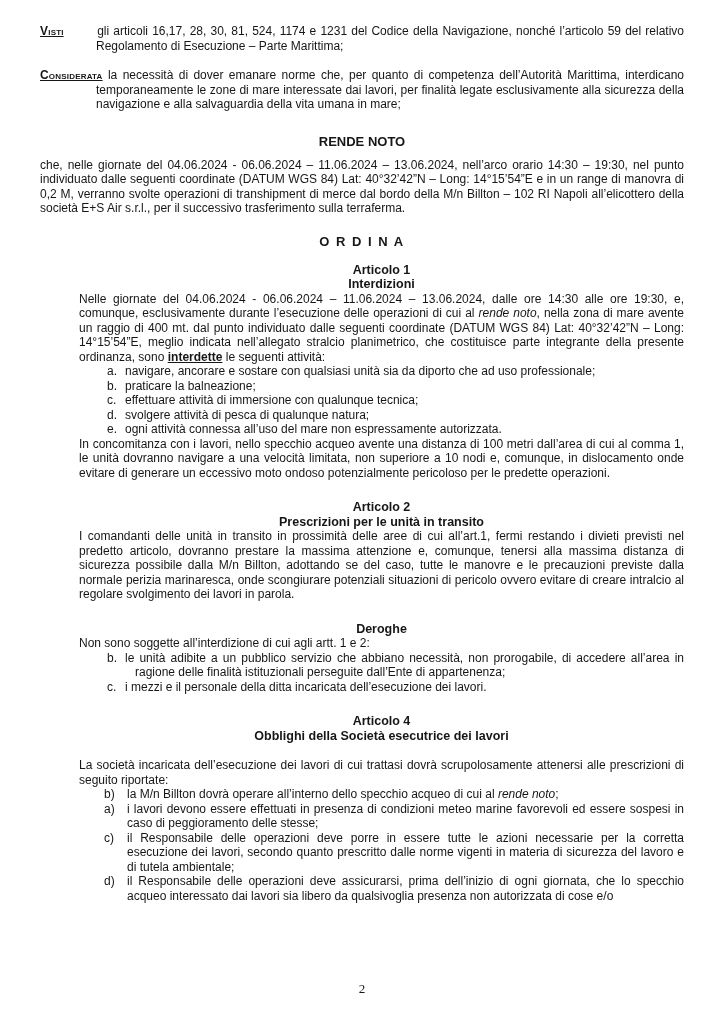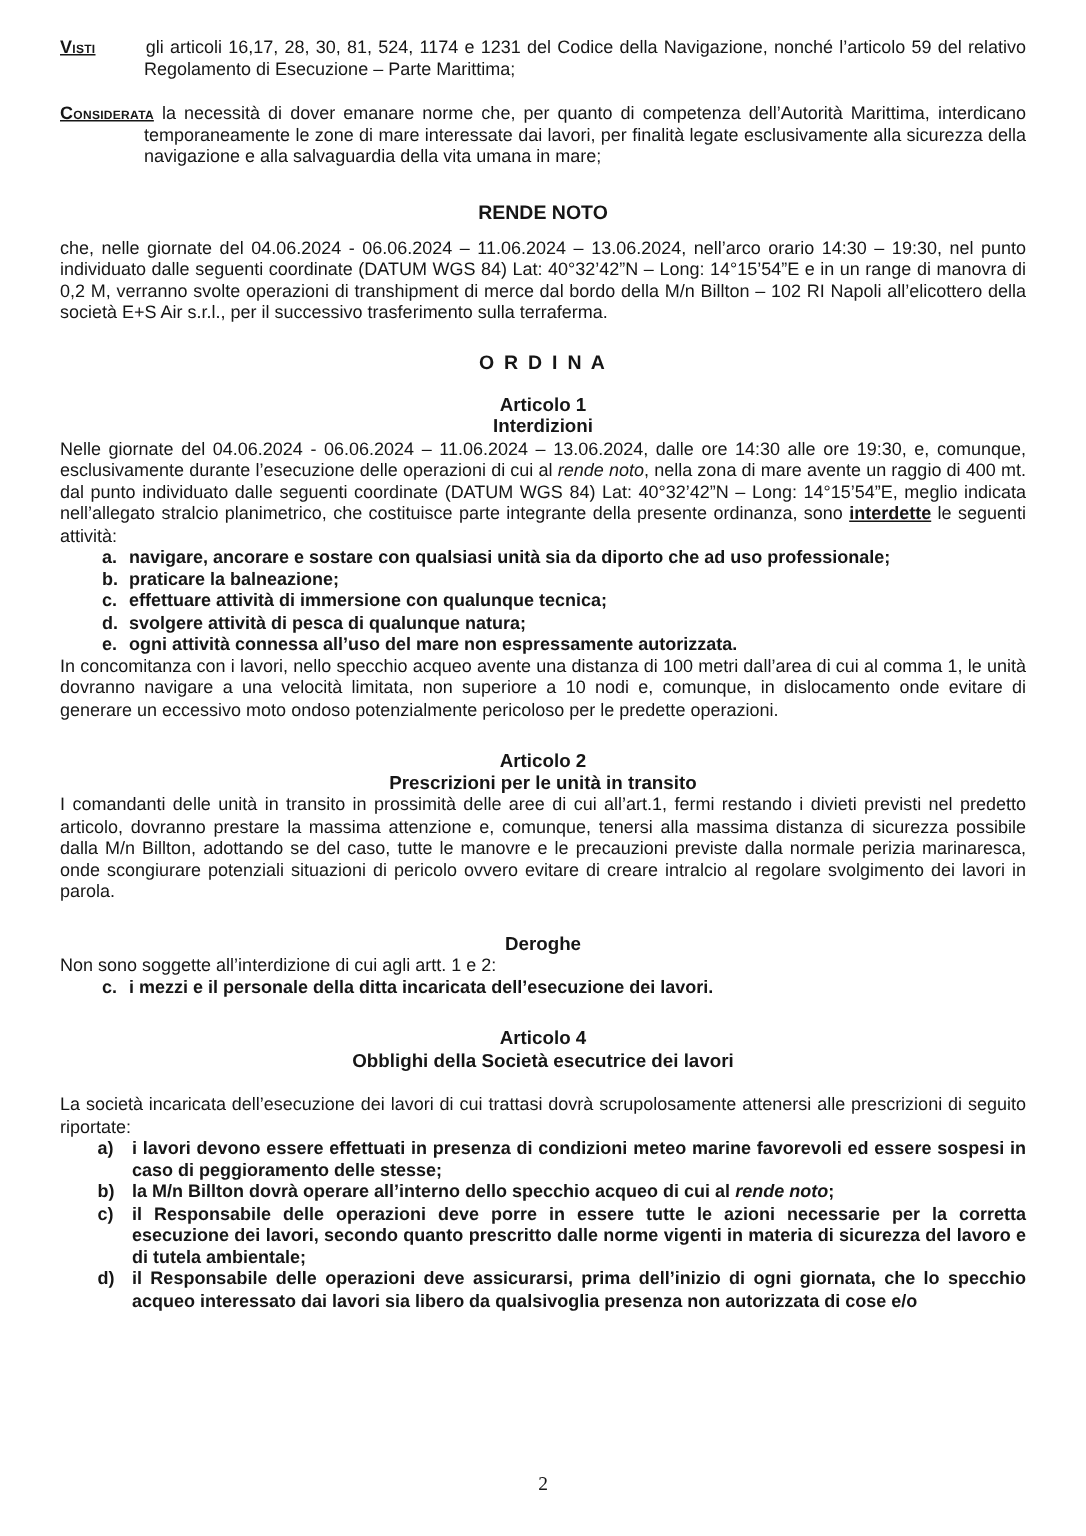--- a/index.html
+++ b/index.html
@@ -30,26 +30,26 @@
     text-decoration: underline;
     letter-spacing: .2px;
   }
 
   
   .h-center { text-align: center; font-weight: bold; margin: 0; }
   .h-rende { font-size: 13px; line-height: 15px; margin: 22px 0 9px 0; }
   .h-ordina { font-size: 13px; line-height: 15px; letter-spacing: 1.5px; margin: 18px 0 14px 0; }
   .art-num, .art-title { font-size: 12.5px; line-height: 14.5px; }
 
-  section.article { margin-top: 20px; }
+  section.article { margin-top: 20px; margin-left: 39px; }
   section.article.first { margin-top: 14px; }
   .spaced-intro { margin-top: 15px; }
 
   
-  .li { padding-left: 56px; text-indent: -28px; text-align: justify; font-weight: bold; }
+  .li { padding-left: 56px; text-indent: -28px; text-align: justify; }
   .li .marker { display: inline-block; width: 18px; text-indent: 0; }
   .li4 { padding-left: 48px; text-indent: -23px; }
   .li4 .marker { width: 23px; }
 
   i { font-style: italic; }
   .bu { font-weight: bold; text-decoration: underline; }
 
   .footer {
     position: absolute;
     left: 0; right: 0;
@@ -98,30 +98,31 @@
   <section class="article">
     <h3 class="h-center art-num">Articolo 2</h3>
     <h4 class="h-center art-title">Prescrizioni per le unità in transito</h4>
     <p class="just">I comandanti delle unità in transito in prossimità delle aree di cui all’art.1, fermi restando i divieti previsti nel predetto articolo, dovranno prestare la massima attenzione e, comunque, tenersi alla massima distanza di sicurezza possibile dalla M/n Billton, adottando se del caso, tutte le manovre e le precauzioni previste dalla normale perizia marinaresca, onde scongiurare potenziali situazioni di pericolo ovvero evitare di creare intralcio al regolare svolgimento dei lavori in parola.</p>
   </section>
 
   <section class="article">
     <h4 class="h-center art-title">Deroghe</h4>
     <p class="just">Non sono soggette all’interdizione di cui agli artt. 1 e 2:</p>
     <div>
+      <p class="li"><span class="marker">b.</span><span>le unità adibite a un pubblico servizio che abbiano necessità, non prorogabile, di accedere all’area in ragione delle finalità istituzionali perseguite dall’Ente di appartenenza;</span></p>
       <p class="li"><span class="marker">c.</span><span>i mezzi e il personale della ditta incaricata dell’esecuzione dei lavori.</span></p>
     </div>
   </section>
 
   <section class="article">
     <h3 class="h-center art-num">Articolo 4</h3>
     <h4 class="h-center art-title">Obblighi della Società esecutrice dei lavori</h4>
     <p class="just spaced-intro">La società incaricata dell’esecuzione dei lavori di cui trattasi dovrà scrupolosamente attenersi alle prescrizioni di seguito riportate:</p>
     <div>
+      <p class="li li4"><span class="marker">b)</span><span>la M/n Billton dovrà operare all’interno dello specchio acqueo di cui al </span><i>rende noto</i><span>;</span></p>
       <p class="li li4"><span class="marker">a)</span><span>i lavori devono essere effettuati in presenza di condizioni meteo marine favorevoli ed essere sospesi in caso di peggioramento delle stesse;</span></p>
-      <p class="li li4"><span class="marker">b)</span><span>la M/n Billton dovrà operare all’interno dello specchio acqueo di cui al </span><i>rende noto</i><span>;</span></p>
       <p class="li li4"><span class="marker">c)</span><span>il Responsabile delle operazioni deve porre in essere tutte le azioni necessarie per la corretta esecuzione dei lavori, secondo quanto prescritto dalle norme vigenti in materia di sicurezza del lavoro e di tutela ambientale;</span></p>
       <p class="li li4"><span class="marker">d)</span><span>il Responsabile delle operazioni deve assicurarsi, prima dell’inizio di ogni giornata, che lo specchio acqueo interessato dai lavori sia libero da qualsivoglia presenza non autorizzata di cose e/o</span></p>
     </div>
   </section>
 
   <div class="footer">2</div>
 </div>
 
 </body></html>

